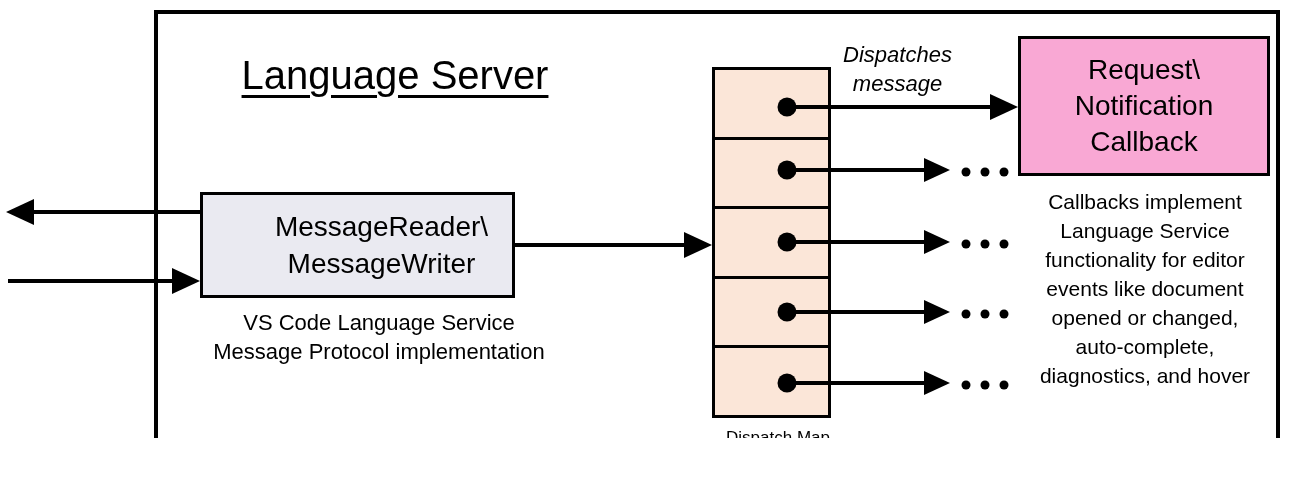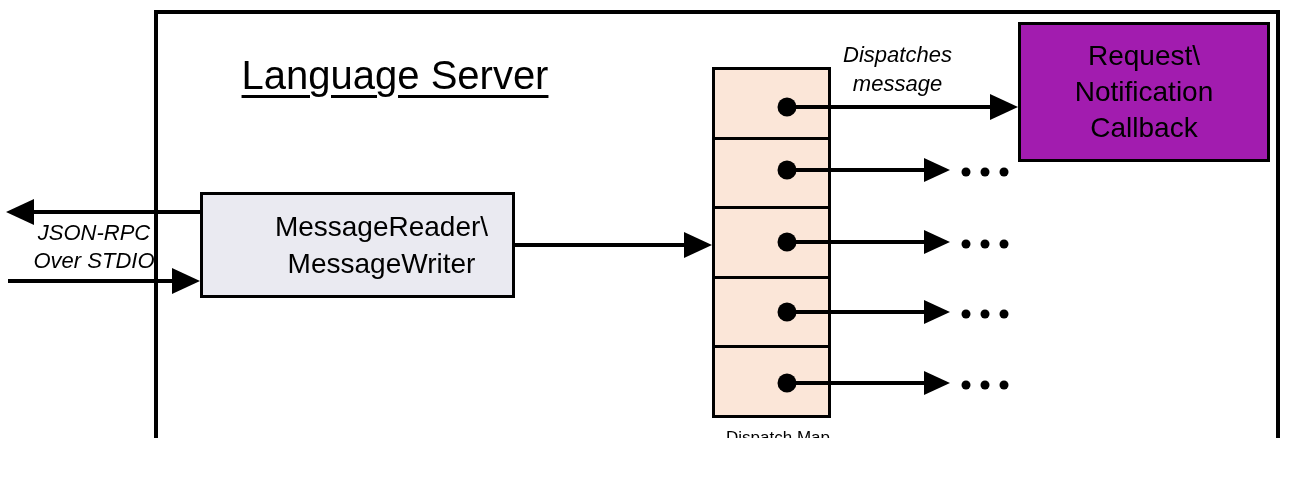--- a/index.html
+++ b/index.html
@@ -40,22 +40,22 @@
     white-space: pre;
   }
   .reader-writer-box {
     left: 200px; top: 192px; width: 315px; height: 106px;
     background: #eaeaf1;
     font-size: 28px;
     line-height: 37px;
     padding-left: 48px;
   }
   .callback-box {
-    left: 1018px; top: 22px; width: 252px; height: 140px;
-    background: #a21caf;
+    left: 1018px; top: 36px; width: 252px; height: 140px;
+    background: #f9a8d4;
     font-size: 28px;
     line-height: 36px;
   }
 
   .caption {
     text-align: center;
     white-space: pre;
   }
   .rw-caption {
     left: 196px; top: 308px; width: 366px;
@@ -109,27 +109,27 @@
 </style>
 </head>
 <body>
 
 <div class="stage">
 
   <div class="abs outer-box"></div>
 
   <div class="abs diagram-title">Language Server</div>
 
-  <div class="abs flow-label io-label">JSON-RPC
-Over STDIO</div>
 
   <div class="abs node-box reader-writer-box">
     <span>MessageReader\
 MessageWriter</span>
   </div>
+  <div class="abs caption rw-caption">VS Code Language Service
+Message Protocol implementation</div>
 
 
   <div class="abs dispatch-map">
     <div class="dispatch-cell"></div>
     <div class="dispatch-cell"></div>
     <div class="dispatch-cell"></div>
     <div class="dispatch-cell"></div>
     <div class="dispatch-cell"></div>
   </div>
   <div class="abs caption map-caption">Dispatch Map
@@ -137,20 +137,27 @@
 
   <div class="abs flow-label dispatch-label">Dispatches
 message</div>
 
   <div class="abs node-box callback-box">
     <span>Request\
 Notification
 Callback</span>
   </div>
 
+  <div class="abs caption callbacks-note">Callbacks implement
+Language Service
+functionality for editor
+events like document
+opened or changed,
+auto-complete,
+diagnostics, and hover</div>
 
   <svg class="abs wires" width="1291" height="494" viewBox="0 0 1291 494">
 
     <g>
       <line x1="200" y1="212" x2="32" y2="212" stroke="#000" stroke-width="4"></line>
       <polygon points="6,212 34,199 34,225" fill="#000"></polygon>
     </g>
 
     <g>
       <line x1="8" y1="281" x2="174" y2="281" stroke="#000" stroke-width="4"></line>

